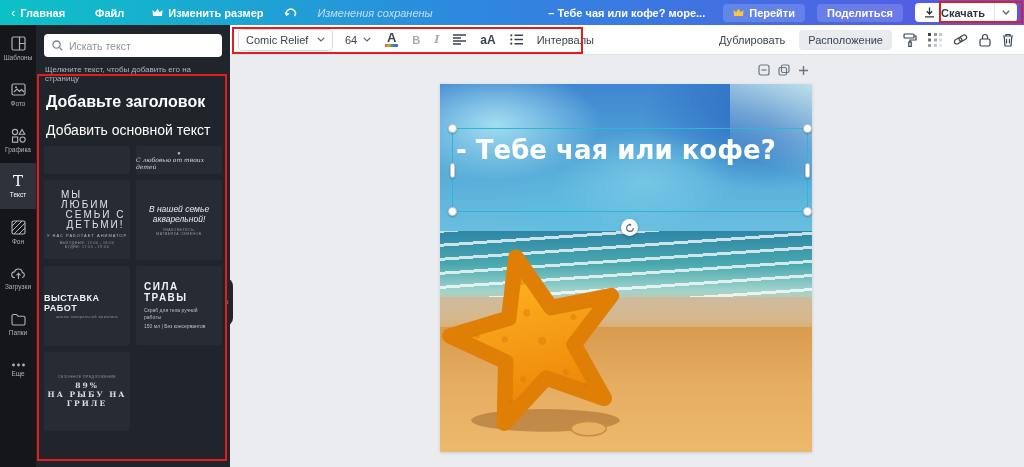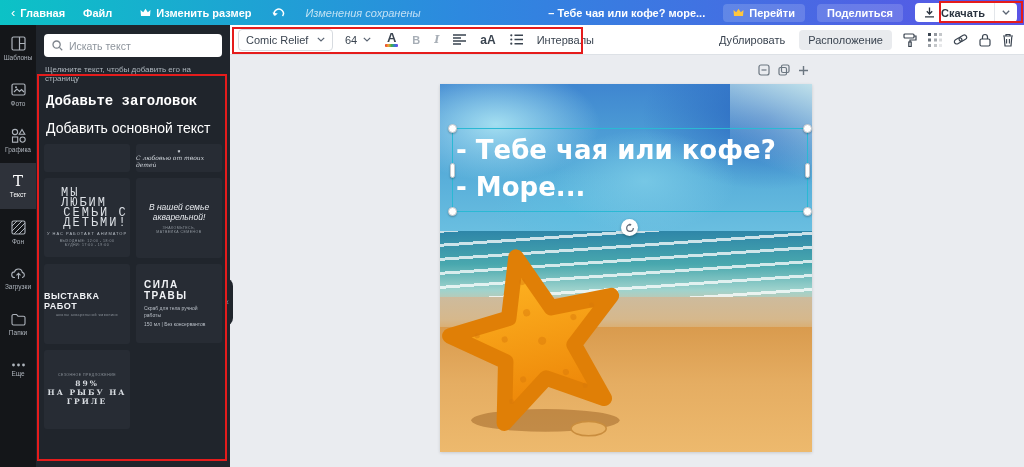--- a/index.html
+++ b/index.html
@@ -29,30 +29,30 @@
 
   
   .panel { position:absolute; left:36px; top:25px; width:194px; height:442px; background:#20252c;
     overflow:hidden; z-index:20; }
   .searchbox { margin:9px 8px 0 8px; height:23px; background:#fff; border-radius:4px;
     display:flex; align-items:center; gap:6px; padding:0 8px; }
   .searchbox input { border:none; outline:none; width:130px; font-size:10.5px; color:#333;
     font-family:"Liberation Sans",sans-serif; }
   .searchbox input::placeholder { color:#8d949c; }
   .panel-hint { margin:8px 8px 0 9px; font-size:8px; color:#aeb6bd; }
-  .txt-heading   { margin:10px 10px 0 10px; color:#fff; font-family:Liberation Mono, monospace; font-weight:bold; font-size:14px; cursor:pointer; }
+  .txt-heading   { margin:10px 10px 0 10px; color:#fff; font-family:Liberation Sans, sans-serif; font-weight:bold; font-size:16px; cursor:pointer; }
   .txt-subheading{ margin:10px 10px 0 10px; color:#fff; font-family:"DejaVu Serif",serif; font-size:13px; cursor:pointer; }
   .txt-body      { margin:11px 10px 0 10px; color:#fff; font-size:14px; cursor:pointer; }
 
   .cards { margin:8px 8px 0 8px; display:grid; grid-template-columns:86px 86px; gap:6px; }
   .card { background:#272c34; border-radius:3px; color:#cfd4da; overflow:hidden; position:relative;
     display:flex; flex-direction:column; align-items:center; justify-content:center; cursor:pointer; }
   .h28{height:28px} .h79{height:79px} .h80{height:80px}
   .c-script { font-family:"DejaVu Serif",serif; font-style:italic; font-size:9px; color:#e8ebef; }
-  .c-caps   { font-family:Liberation Mono, monospace; font-size:12px; letter-spacing:2px; color:#dde1e6; line-height:10px;margin-left:17px; }
+  .c-caps   { font-family:Liberation Sans, sans-serif; font-size:10px; letter-spacing:2px; color:#dde1e6; line-height:10px;margin-left:17px; }
   .c-tiny   { font-size:3.5px; color:#8f969e; letter-spacing:.5px; }
   .c-sub    { font-size:4.5px; color:#b9bfc7; letter-spacing:1px; margin-top:3px; }
   .c-hand   { font-style:italic; font-size:8.5px; color:#e8ebef; line-height:10px; }
   .c-bold   { font-weight:bold; font-size:9px; letter-spacing:.5px; color:#f0f2f5; }
   .c-sila   { font-weight:bold; font-size:10px; letter-spacing:1.5px; color:#f0f2f5; }
   .c-left   { align-items:flex-start; padding-left:8px; }
   .c-sm     { font-size:5px; color:#b9bfc7; line-height:7px; }
   .c-outline{ font-family:"DejaVu Serif",serif; font-weight:bold; font-size:7.5px; letter-spacing:2px; color:#d9dde2; line-height:9px; }
 
   .collapse-tab { position:absolute; left:222px; top:278px; width:11px; height:48px; background:#20252c;
@@ -126,21 +126,21 @@
 </head>
 <body>
 
 <div id="app">
 
   <div class="topbar">
     <div class="tb-item" style="margin-left:11px">
       <span style="font-weight:normal;font-size:13px">‹</span>
       <span>Главная</span>
     </div>
-    <div class="tb-item" style="margin-left:18px">
+    <div class="tb-item" style="margin-left:30px">
       <span>Файл</span>
     </div>
     <div class="tb-item" style="margin-left:28px">
       <span>
         <svg width="11" height="9" viewBox="0 0 11 9">
             <path d="M1 8 L0.5 2 L3.2 4.2 L5.5 0.8 L7.8 4.2 L10.5 2 L10 8 Z" fill="#fff"></path>
           </svg>
       </span>
       <span>Изменить размер</span>
     </div>
@@ -487,21 +487,20 @@
           <circle cx="78" cy="132" r="3"></circle>
             <circle cx="62" cy="150" r="2.5"></circle>
         </g>
       </g>
       <ellipse cx="150" cy="184" rx="17" ry="7" fill="#e8b265" stroke="#c98d3e" stroke-width="1.5"></ellipse>
     </svg>
   </div>
 
   <div class="canvas-text">
     <div>- Тебе чая или кофе?</div>
-    <div>- Море...</div>
   </div>
   <div class="sel-box"></div>
   <div class="handle" style="left:448px; top:124px"></div>
   <div class="handle" style="left:803px; top:124px"></div>
   <div class="handle" style="left:448px; top:207px"></div>
   <div class="handle" style="left:803px; top:207px"></div>
   <div class="h-side" style="left:450px; top:163px"></div>
   <div class="h-side" style="left:805px; top:163px"></div>
   <div class="rotate-handle">
     <span>

